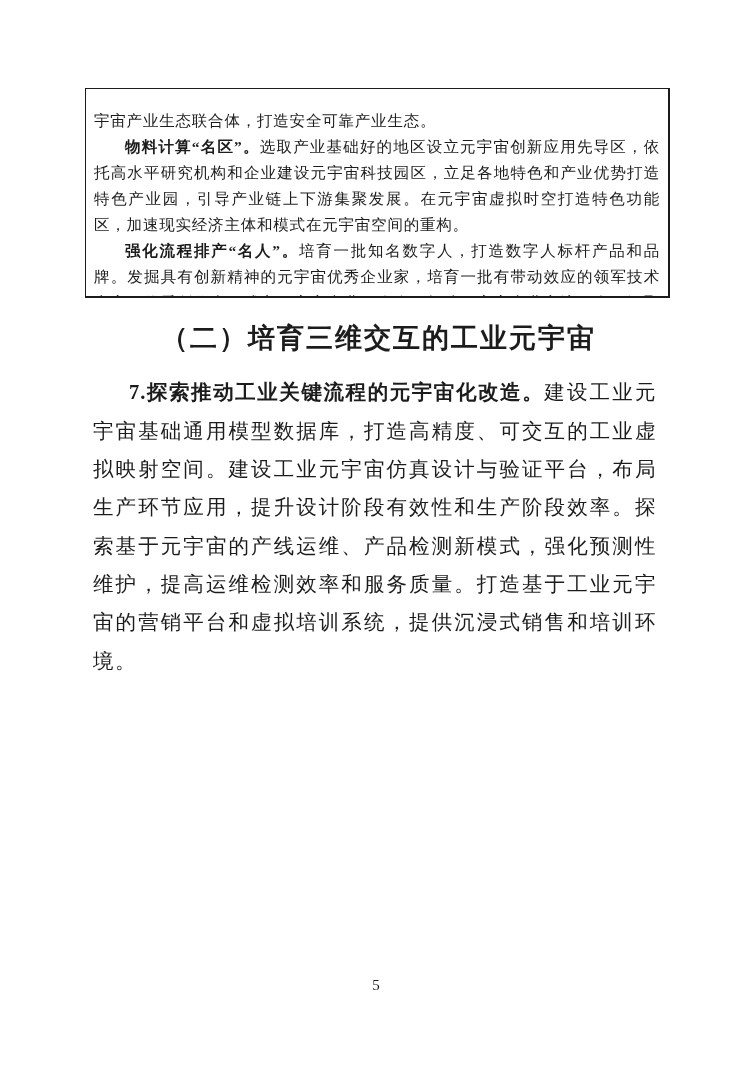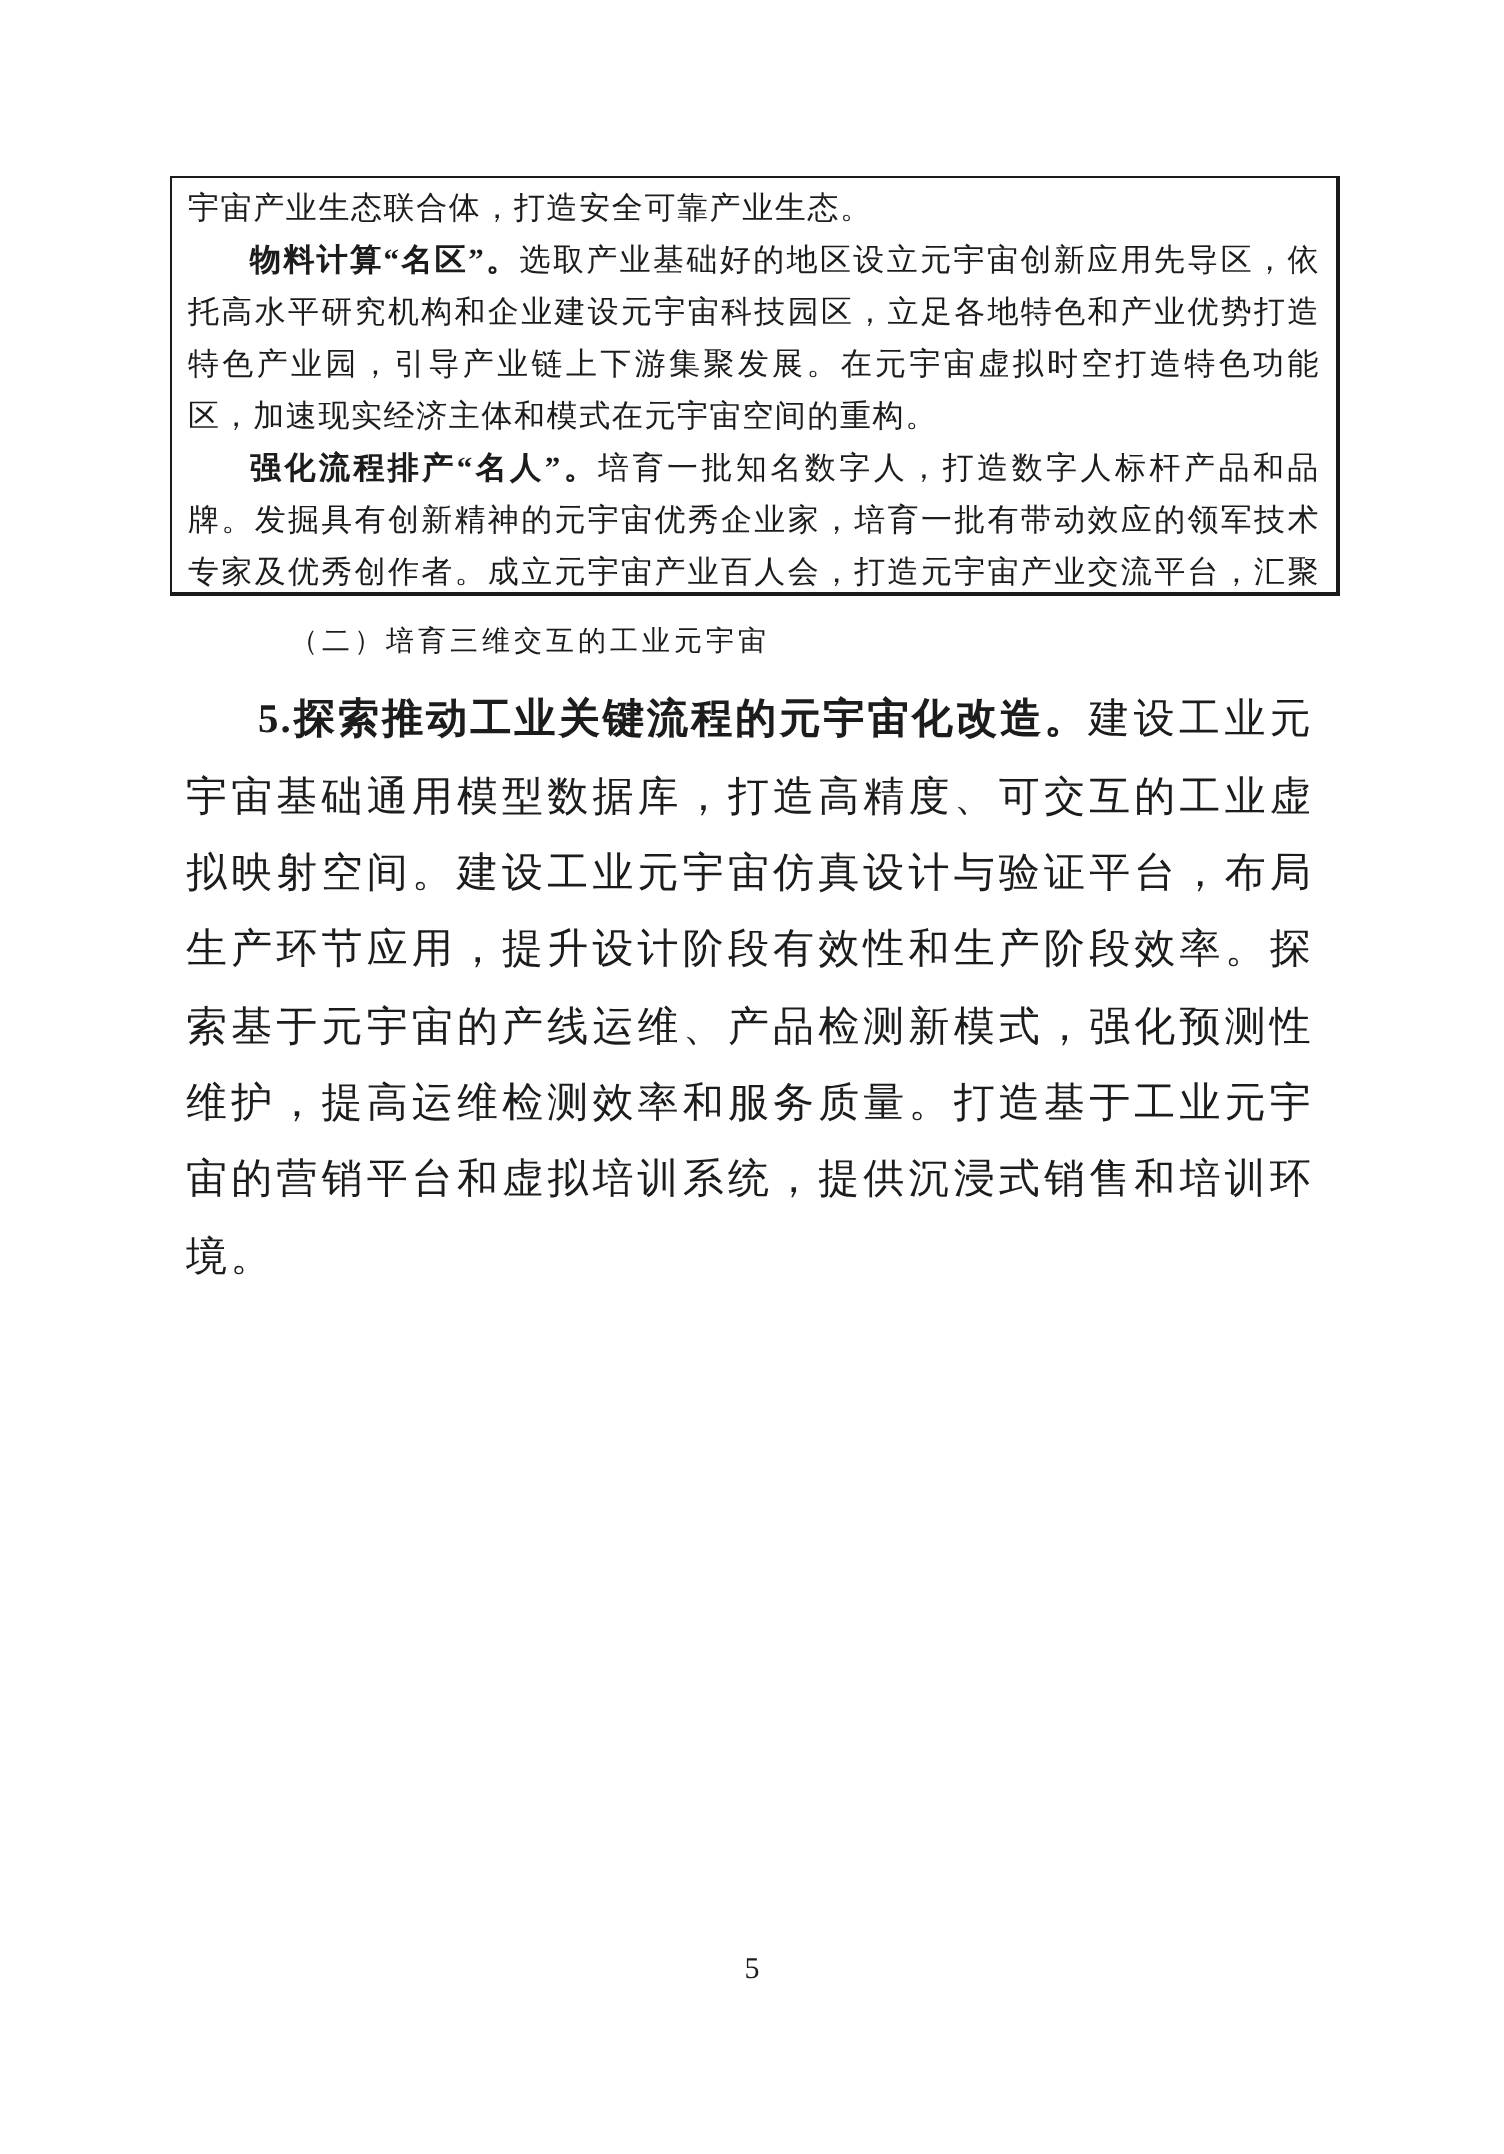--- a/index.html
+++ b/index.html
@@ -19,21 +19,21 @@
   .quote-box {
     position: absolute;
     left: 85px;
     top: 88px;
     width: 585px;
     height: 210px;
     box-sizing: border-box;
     border: 1px solid #1b1b1b;
     border-right-width: 2px;
     border-bottom-width: 2px;
-    padding: 3px 8px 4px 8px;
+    padding: 19px 8px 4px 8px;
     font-size: 15.5px;
     line-height: 26px;
     letter-spacing: 0.8px;
     text-align: justify;
     overflow: hidden;
   }
   .quote-box p { margin: 0; text-indent: 2em; }
   .quote-box p.no-indent { text-indent: 0; }
   .quote-box b { font-weight: bold; }
 
@@ -42,23 +42,23 @@
     position: absolute;
     left: 93px;
     top: 303px;
     width: 564px;
     font-size: 20.5px;
     line-height: 38.35px;
     letter-spacing: 1.6px;
     text-align: justify;
   }
   .section-heading {
-    margin: 0;
-    font-size: 14px;
-    font-weight: normal;
+    margin: 16px;
+    font-size: 27px;
+    font-weight: bold;
     text-indent: 52px;
     letter-spacing: 2px;
   }
   .body-text .para { margin: 0; text-indent: 36px; }
   .para b { font-weight: bold; letter-spacing: 1px; }
 
   .page-number {
     position: absolute;
     left: 0;
     right: 0;
@@ -81,19 +81,19 @@
       <b>物料计算“名区”。</b><span>选取产业基础好的地区设立元宇宙创新应用先导区，依托高水平研究机构和企业建设元宇宙科技园区，立足各地特色和产业优势打造特色产业园，引导产业链上下游集聚发展。在元宇宙虚拟时空打造特色功能区，加速现实经济主体和模式在元宇宙空间的重构。</span>
     </p>
     <p>
       <b>强化流程排产“名人”。</b><span>培育一批知名数字人，打造数字人标杆产品和品牌。发掘具有创新精神的元宇宙优秀企业家，培育一批有带动效应的领军技术专家及优秀创作者。成立元宇宙产业百人会，打造元宇宙产业交流平台，汇聚高端智慧推动产业发展。</span>
     </p>
   </div>
 
   <div class="body-text">
     <h2 class="section-heading">（二）培育三维交互的工业元宇宙</h2>
     <p class="para">
-      <b>5.探索推动工业关键流程的元宇宙化改造。</b><span>建设工业元宇宙基础通用模型数据库，打造高精度、可交互的工业虚拟映射空间。建设工业元宇宙仿真设计与验证平台，布局生产环节应用，提升设计阶段有效性和生产阶段效率。探索基于元宇宙的产线运维、产品检测新模式，强化预测性维护，提高运维检测效率和服务质量。打造基于工业元宇宙的营销平台和虚拟培训系统，提供沉浸式销售和培训环境。</span>
+      <b>7.探索推动工业关键流程的元宇宙化改造。</b><span>建设工业元宇宙基础通用模型数据库，打造高精度、可交互的工业虚拟映射空间。建设工业元宇宙仿真设计与验证平台，布局生产环节应用，提升设计阶段有效性和生产阶段效率。探索基于元宇宙的产线运维、产品检测新模式，强化预测性维护，提高运维检测效率和服务质量。打造基于工业元宇宙的营销平台和虚拟培训系统，提供沉浸式销售和培训环境。</span>
     </p>
   </div>
 
   <div class="page-number">5</div>
 
 </div>
 
 </body></html>

